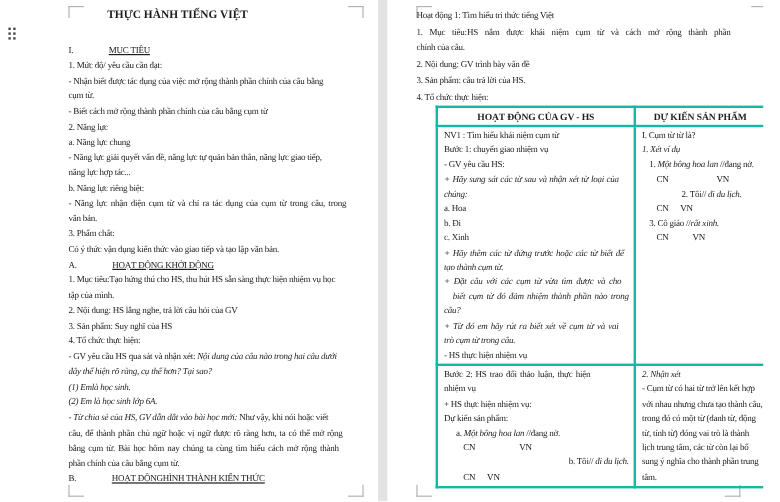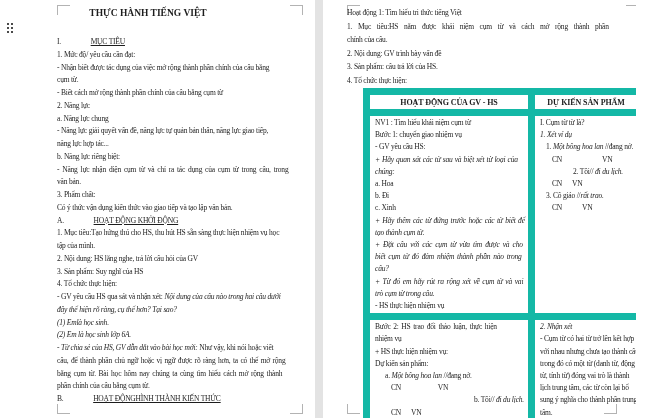--- a/index.html
+++ b/index.html
@@ -17,21 +17,21 @@
   .left-lines{top:36px;left:57px;width:252px;font-size:7.5px;line-height:12.75px;letter-spacing:-0.2px;}
   .right-intro{top:6px;left:24px;width:295px;font-size:7.5px;line-height:13.6px;letter-spacing:-0.2px;}
 
   .ln{white-space:pre;}
   .b{font-weight:normal;}
   .i{font-style:italic;}
   .u{text-decoration:underline;padding-left:28px;}
 
   table.acttable{position:absolute;top:88px;left:40px;width:274px;border-collapse:collapse;
                  table-layout:fixed;}
-  table.acttable th,table.acttable td{border:7px solid #14b8a6;vertical-align:top;overflow:hidden;}
+  table.acttable th,table.acttable td{border:2px solid #14b8a6;vertical-align:top;overflow:hidden;}
   table.acttable th{font-size:8px;font-weight:bold;text-align:center;padding:3px 2px 2px 2px;
                     letter-spacing:-0.1px;}
   table.acttable td{padding:1px 4px 1px 5px;font-size:7.5px;line-height:12.2px;letter-spacing:-0.2px;}
   td.col-right{font-size:7.2px;letter-spacing:-0.25px;}
 
   .drag-handle{position:absolute;left:6px;top:22px;width:8px;height:12px;
                display:grid;grid-template-columns:repeat(2,1fr);grid-template-rows:repeat(3,1fr);
                align-items:center;justify-items:center;cursor:grab;}
   .drag-handle span{width:1.6px;height:1.6px;background:#4a4a4a;display:block;}
 
@@ -84,42 +84,42 @@
           <th>HOẠT ĐỘNG CỦA GV - HS</th>
           <th>DỰ KIẾN SẢN PHẨM</th>
         </tr>
       </thead>
       <tbody>
         <tr>
           <td id="cell-r1-l" class="col-left">
               <div class="ln"><span class="b ">NV1 : Tìm hiểu khái niệm cụm từ</span></div>
               <div class="ln"><span class="b ">Bước 1: chuyển giao nhiệm vụ</span></div>
               <div class="ln"><span class="">- GV yêu cầu HS:</span></div>
-              <div class="ln" style="word-spacing: 0.5px;"><span class="i ">+ Hãy quan sát các từ sau và biệt xét từ loại của</span></div>
+              <div class="ln" style="word-spacing: 0.5px;"><span class="i ">+ Hãy sung sát các từ sau và nhận xét từ loại của</span></div>
               <div class="ln"><span class="i ">chúng:</span></div>
               <div class="ln"><span class="">a. Hoa</span></div>
               <div class="ln"><span class="">b. Đi</span></div>
               <div class="ln"><span class="">c. Xinh</span></div>
               <div class="ln" style="word-spacing: 0.8px;"><span class="i ">+ Hãy thêm các từ đứng trước hoặc các từ biết để</span></div>
               <div class="ln"><span class="i ">tạo thành cụm từ.</span></div>
               <div class="ln" style="word-spacing: 1.5px;"><span class="i ">+ Đặt câu với các cụm từ vừa tìm được và cho</span></div>
-              <div class="ln" style="word-spacing: 1.2px;"><span class="i ">biết cụm từ đó đảm nhiệm thành phần nào trong</span></div>
+              <div class="ln" style="word-spacing: 1.2px; text-align: right;"><span class="i ">biết cụm từ đó đảm nhiệm thành phần nào trong</span></div>
               <div class="ln"><span class="i ">câu?</span></div>
-              <div class="ln" style="word-spacing: 1px;"><span class="i ">+ Từ đó em hãy rút ra rộng xét về cụm từ và vai</span></div>
+              <div class="ln" style="word-spacing: 1px;"><span class="i ">+ Từ đó em hãy rút ra biết xét về cụm từ và vai</span></div>
               <div class="ln"><span class="i ">trò cụm từ trong câu.</span></div>
               <div class="ln"><span class="">- HS thực hiện nhiệm vụ</span></div>
             </td>
           <td id="cell-r1-r" class="col-right">
               <div class="ln"><span class="b ">I. Cụm từ từ là?</span></div>
               <div class="ln"><span class="b i ">1. Xét ví dụ</span></div>
               <div class="ln" style="padding-left: 6px;"><span class="">1. </span><span class="b i ">Một bông hoa lan </span><span class="">//đang nở.</span></div>
               <div class="ln" style="padding-left: 12px;"><span class="">CN                        VN</span></div>
               <div class="ln" style="padding-left: 6px; margin-left: 27px;"><span class="">2. Tôi// </span><span class="b i ">đi du lịch.</span></div>
               <div class="ln" style="padding-left: 12px;"><span class="">CN      VN</span></div>
-              <div class="ln" style="padding-left: 6px;"><span class="">3. Cô giáo //</span><span class="b i ">rất trao.</span></div>
+              <div class="ln" style="padding-left: 6px;"><span class="">3. Cô giáo //</span><span class="b i ">rất xinh.</span></div>
               <div class="ln" style="padding-left: 12px;"><span class="">CN            VN</span></div>
             </td>
         </tr>
         <tr>
           <td id="cell-r2-l" class="col-left">
               <div class="ln" style="word-spacing: 1px;"><span class="b ">Bước 2: HS trao đổi thảo luận, thực hiện</span></div>
               <div class="ln"><span class="b ">nhiệm vụ</span></div>
               <div class="ln"><span class="">+ HS thực hiện nhiệm vụ:</span></div>
               <div class="ln"><span class="">Dự kiến sản phẩm:</span></div>
               <div class="ln" style="padding-left: 10px;"><span class="">a. </span><span class="b i ">Một bông hoa lan </span><span class="">//đang nở.</span></div>

